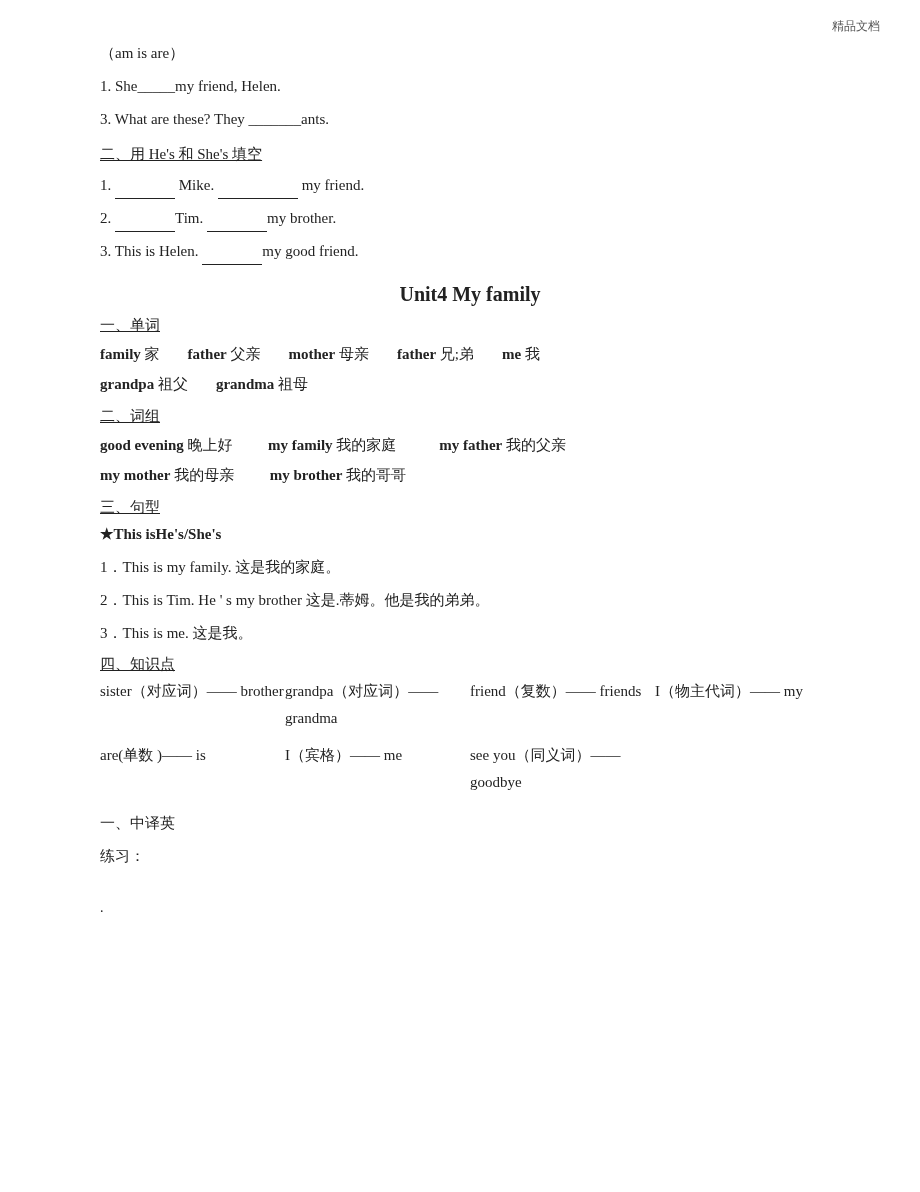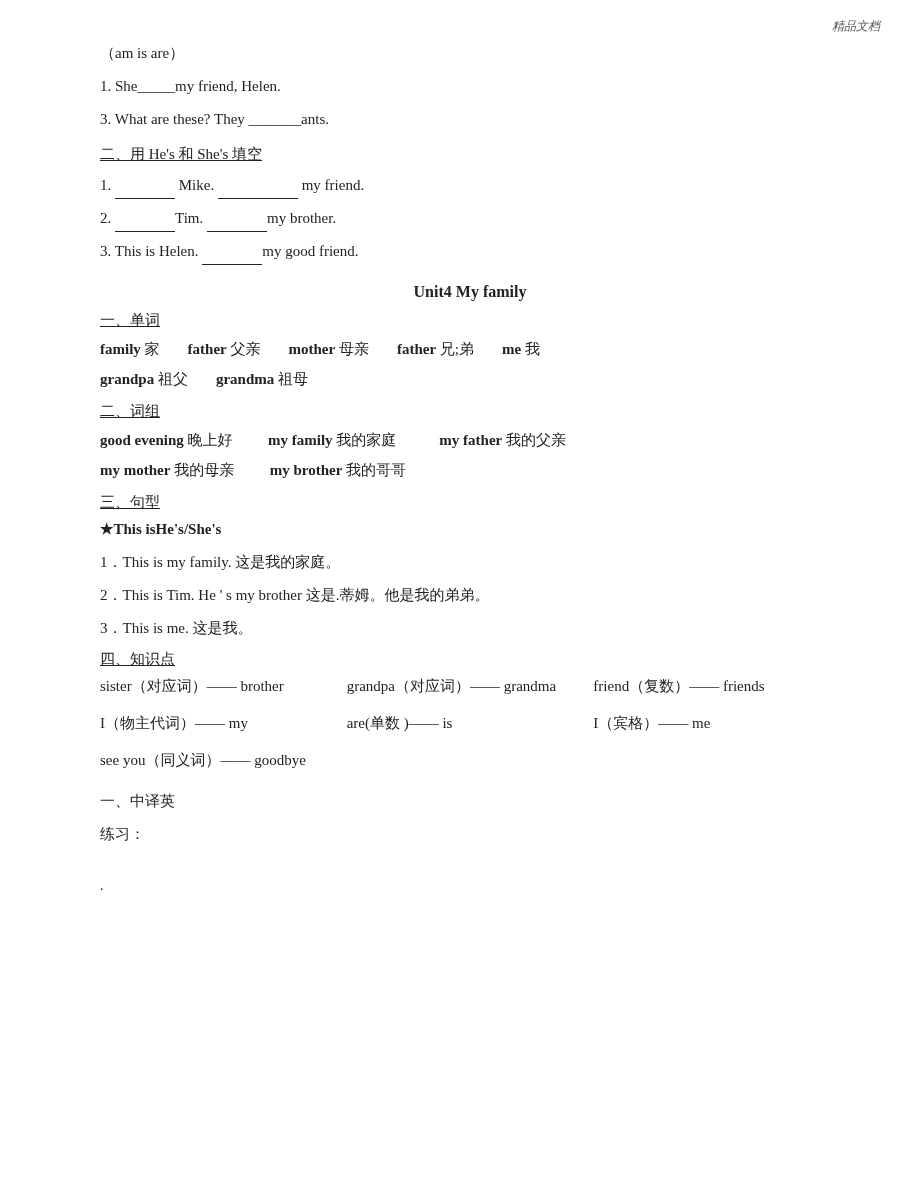--- a/index.html
+++ b/index.html
@@ -17,42 +17,41 @@
       padding: 40px 80px 40px 100px;
       position: relative;
     }
     .watermark {
       position: absolute;
       top: 18px;
       right: 40px;
       font-size: 12px;
       color: #555;
       font-family: "SimSun", serif;
-      font-style: italic;
     }
     .section {
       margin-bottom: 8px;
     }
     .line {
       margin-bottom: 6px;
       line-height: 1.8;
     }
     .blank {
       display: inline-block;
       border-bottom: 1px solid #222;
       min-width: 50px;
       height: 1em;
       vertical-align: bottom;
     }
     .blank-medium { min-width: 60px; }
     .blank-long { min-width: 80px; }
     .title {
       text-align: center;
       font-weight: bold;
-      font-size: 16px;
+      font-size: 20px;
       margin: 18px 0 10px 0;
     }
     .section-header {
       font-weight: normal;
       margin: 8px 0 4px 0;
       font-size: 15px;
       text-decoration: underline;
     }
     .vocab-line {
       display: flex;
@@ -65,21 +64,21 @@
       margin-right: 28px;
     }
     .vocab-en {
       font-weight: bold;
     }
     .bold {
       font-weight: bold;
     }
     .knowledge-grid {
       display: grid;
-      grid-template-columns: 1fr 1fr 1fr;
+      grid-template-columns: 1fr 1fr 1fr 1fr;
       gap: 4px 0;
       line-height: 2;
     }
     .dot {
       margin-top: 30px;
       font-size: 14px;
     }
   </style>
 </head>
 <body>

